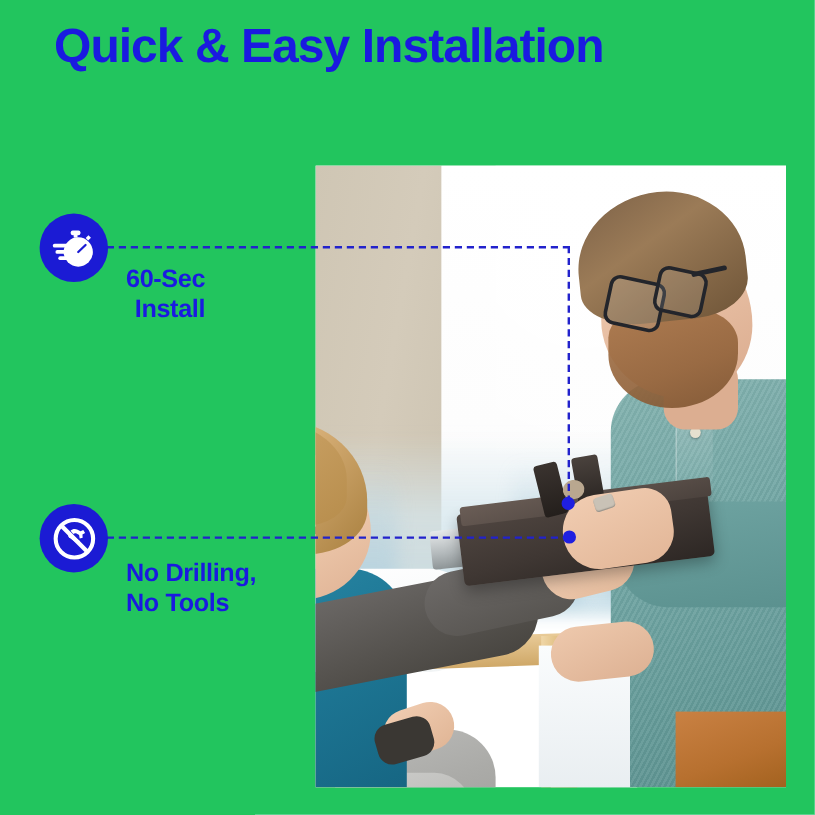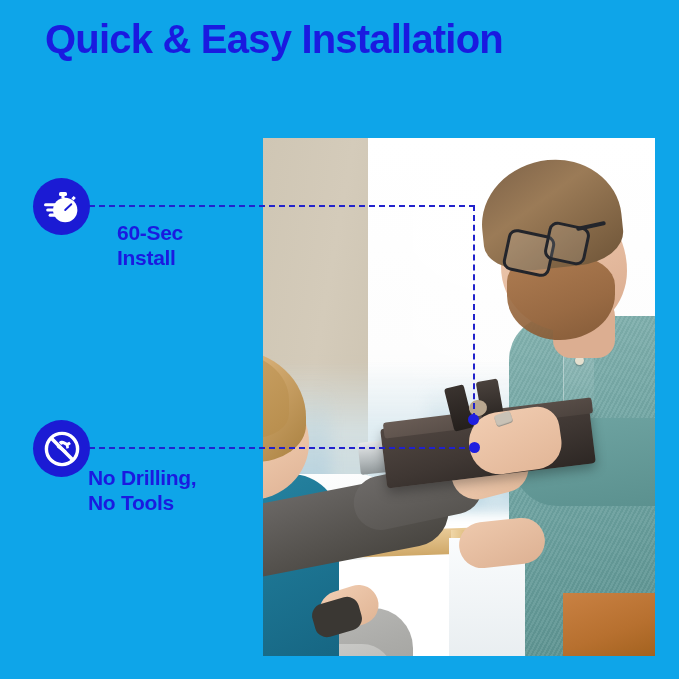--- a/index.html
+++ b/index.html
@@ -11,21 +11,21 @@
     height: 679px;
     background: #dcf2fc;
     font-family: "Liberation Sans", sans-serif;
     overflow: hidden;
     position: relative;
   }
   #canvas {
     position: relative;
     width: 679px;
     height: 679px;
-    background: #0ea5e9;
+    background: #22c55e;
   }
 
   
   #page-title {
     position: absolute;
     left: 45px;
     top: 16px;
     font-size: 40px;
     font-weight: bold;
     letter-spacing: -0.8px;
@@ -326,22 +326,22 @@
   .feature-title {
     position: absolute;
     color: #1a1ae0;
     font-weight: bold;
     font-size: 21px;
     line-height: 1.18;
     letter-spacing: -0.3px;
     z-index: 6;
     white-space: pre-line;
   }
-  #feature-title-0 { left: 117px; top: 221px; }
-  #feature-title-1 { left: 88px; top: 466px; }
+  #feature-title-0 { left: 105px; top: 221px; text-align: right; }
+  #feature-title-1 { left: 105px; top: 466px; }
 
   .feature-sub {
     position: absolute;
     color: #17217a;
     font-size: 14px;
     line-height: 1.35;
     z-index: 6;
     white-space: pre-line;
   }
   #feature-sub-1 { left: 105px; top: 515px; }

